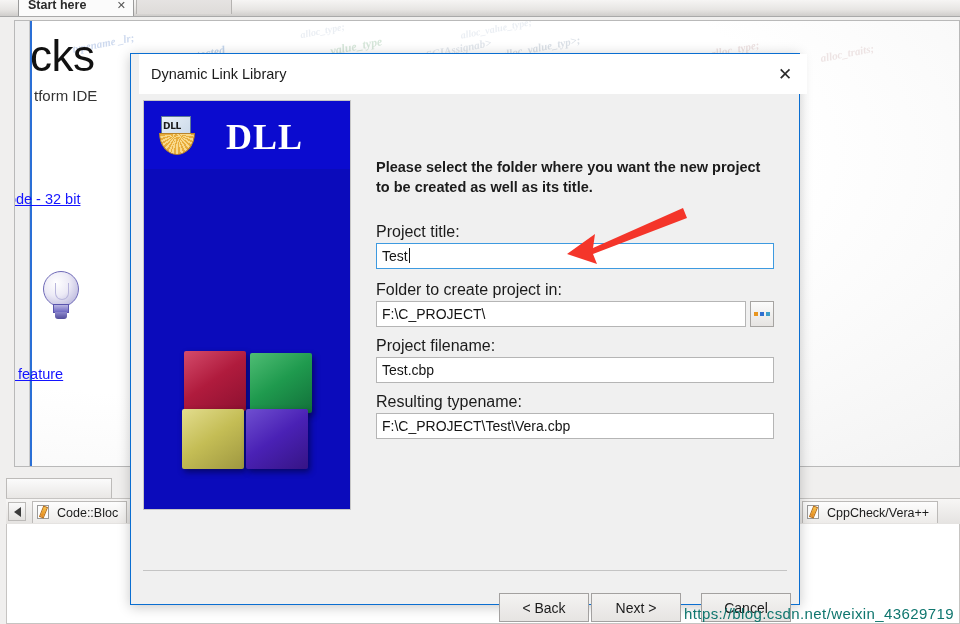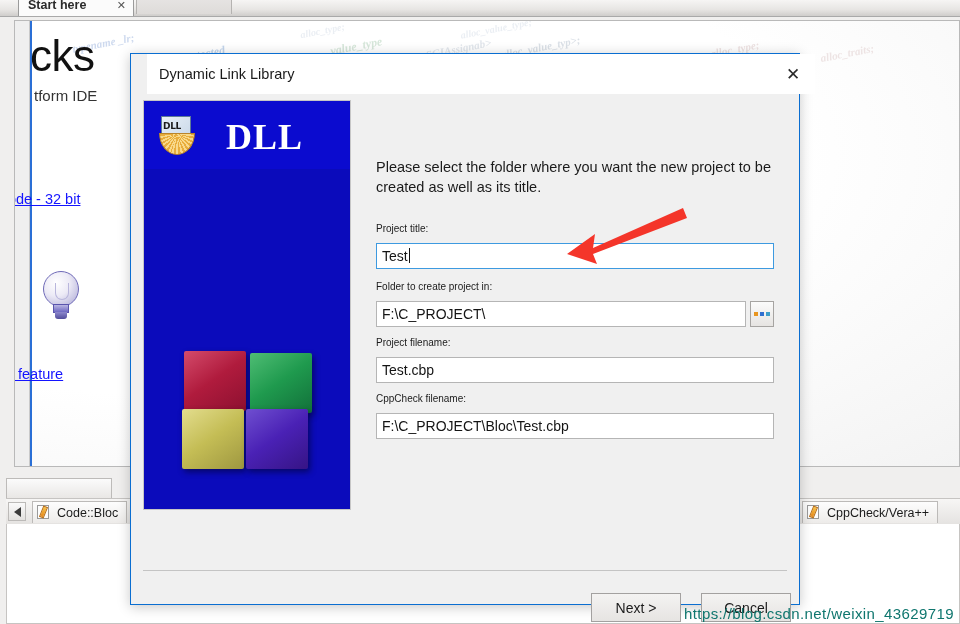--- a/index.html
+++ b/index.html
@@ -205,21 +205,21 @@
   
   .dialog {
     position: absolute; left: 130px; top: 53px;
     width: 670px; height: 552px;
     background: #f0f0f0;
     border: 1px solid #0a6ed1;
     box-sizing: border-box;
     box-shadow: 0 2px 12px rgba(0,0,0,.22);
   }
   .dlg-title {
-    position: absolute; left: 16px; top: 0; width: 100%; height: 40px;
+    position: absolute; left: 8px; top: 0; width: 100%; height: 40px;
     background: #ffffff;
     box-sizing: border-box;
   }
   .dlg-title-text {
     position: absolute; left: 12px; top: 12px;
     font-size: 14.5px; color: #1a1a1a; white-space: nowrap;
   }
   .dlg-close {
     position: absolute; right: 0px; top: 0px; width: 44px; height: 40px;
     display: flex; align-items: center; justify-content: center;
@@ -278,25 +278,25 @@
   }
   .cube.red    { left: 2px;  top: 0px;   background: linear-gradient(145deg,#d44b6b 0%,#b01b3d 48%,#8d1030 100%); }
   .cube.green  { left: 68px; top: 2px;   background: linear-gradient(145deg,#4fbd74 0%,#1f9a4e 48%,#12703a 100%); }
   .cube.yellow { left: 0px;  top: 58px;  background: linear-gradient(145deg,#e3dd8e 0%,#c4bd55 48%,#9e9740 100%); }
   .cube.purple { left: 64px; top: 58px;  background: linear-gradient(145deg,#6f4fd0 0%,#4a21b5 48%,#361485 100%); }
 
   
   .form { position: absolute; left: 245px; top: 0px; right: 14px; }
   .intro {
     position: absolute; left: 0; top: 62px; width: 400px;
-    font-size: 14.5px; color: #1b1b1b; line-height: 20px;
+    font-size: 14.5px; color: #1b1b1b; line-height: 20px; font-weight: bold;
   }
   .fld-label {
     position: absolute; left: 0;
-    font-size: 10px; color: #1b1b1b; white-space: nowrap;
+    font-size: 16px; color: #1b1b1b; white-space: nowrap;
   }
   .fld {
     position: absolute; left: 0; width: 398px; height: 26px;
     background: #ffffff;
     border: 1px solid #b5b5b5;
     box-sizing: border-box;
     font-size: 14px; color: #141414;
     line-height: 24px;
     padding-left: 5px;
     white-space: nowrap; overflow: hidden;
@@ -461,26 +461,27 @@
           <div class="fld focused" style="top: 148px;">Test<span class="caret"></span></div>
           <div class="fld-label" style="top: 186px;">Folder to create project in:</div>
           <div class="fld narrow" style="top: 206px;">F:\C_PROJECT\</div>
           <div class="browse-btn" title="..." style="top: 206px; left: 374px;">
             <i></i>
             <i></i>
             <i></i>
           </div>
           <div class="fld-label" style="top: 242px; text-align: right;">Project filename:</div>
           <div class="fld" style="top: 262px;">Test.cbp</div>
-          <div class="fld-label" style="top: 298px;">CppCheck filename:</div>
-          <div class="fld" style="top: 318px;">F:\C_PROJECT\Bloc\Test.cbp</div>
+          <div class="fld-label" style="top: 298px;">Resulting typename:</div>
+          <div class="fld" style="top: 318px;">F:\C_PROJECT\Test\Vera.cbp</div>
         </div>
 
       <div class="dlg-sep"></div>
       <div class="btnrow">
+        <div class="btn back">&lt; Back</div>
         <div class="btn next">Next &gt;</div>
         <div class="btn cancel">Cancel</div>
       </div>
     </div>
 
     <svg class="arrowsvg" viewBox="0 0 170 80">
       <polygon id="arrowpoly" points="152,4 62,44 64,30 36,50 66,60 62,50 156,14" fill="#f4352a"></polygon>
     </svg>
   </div>
 

